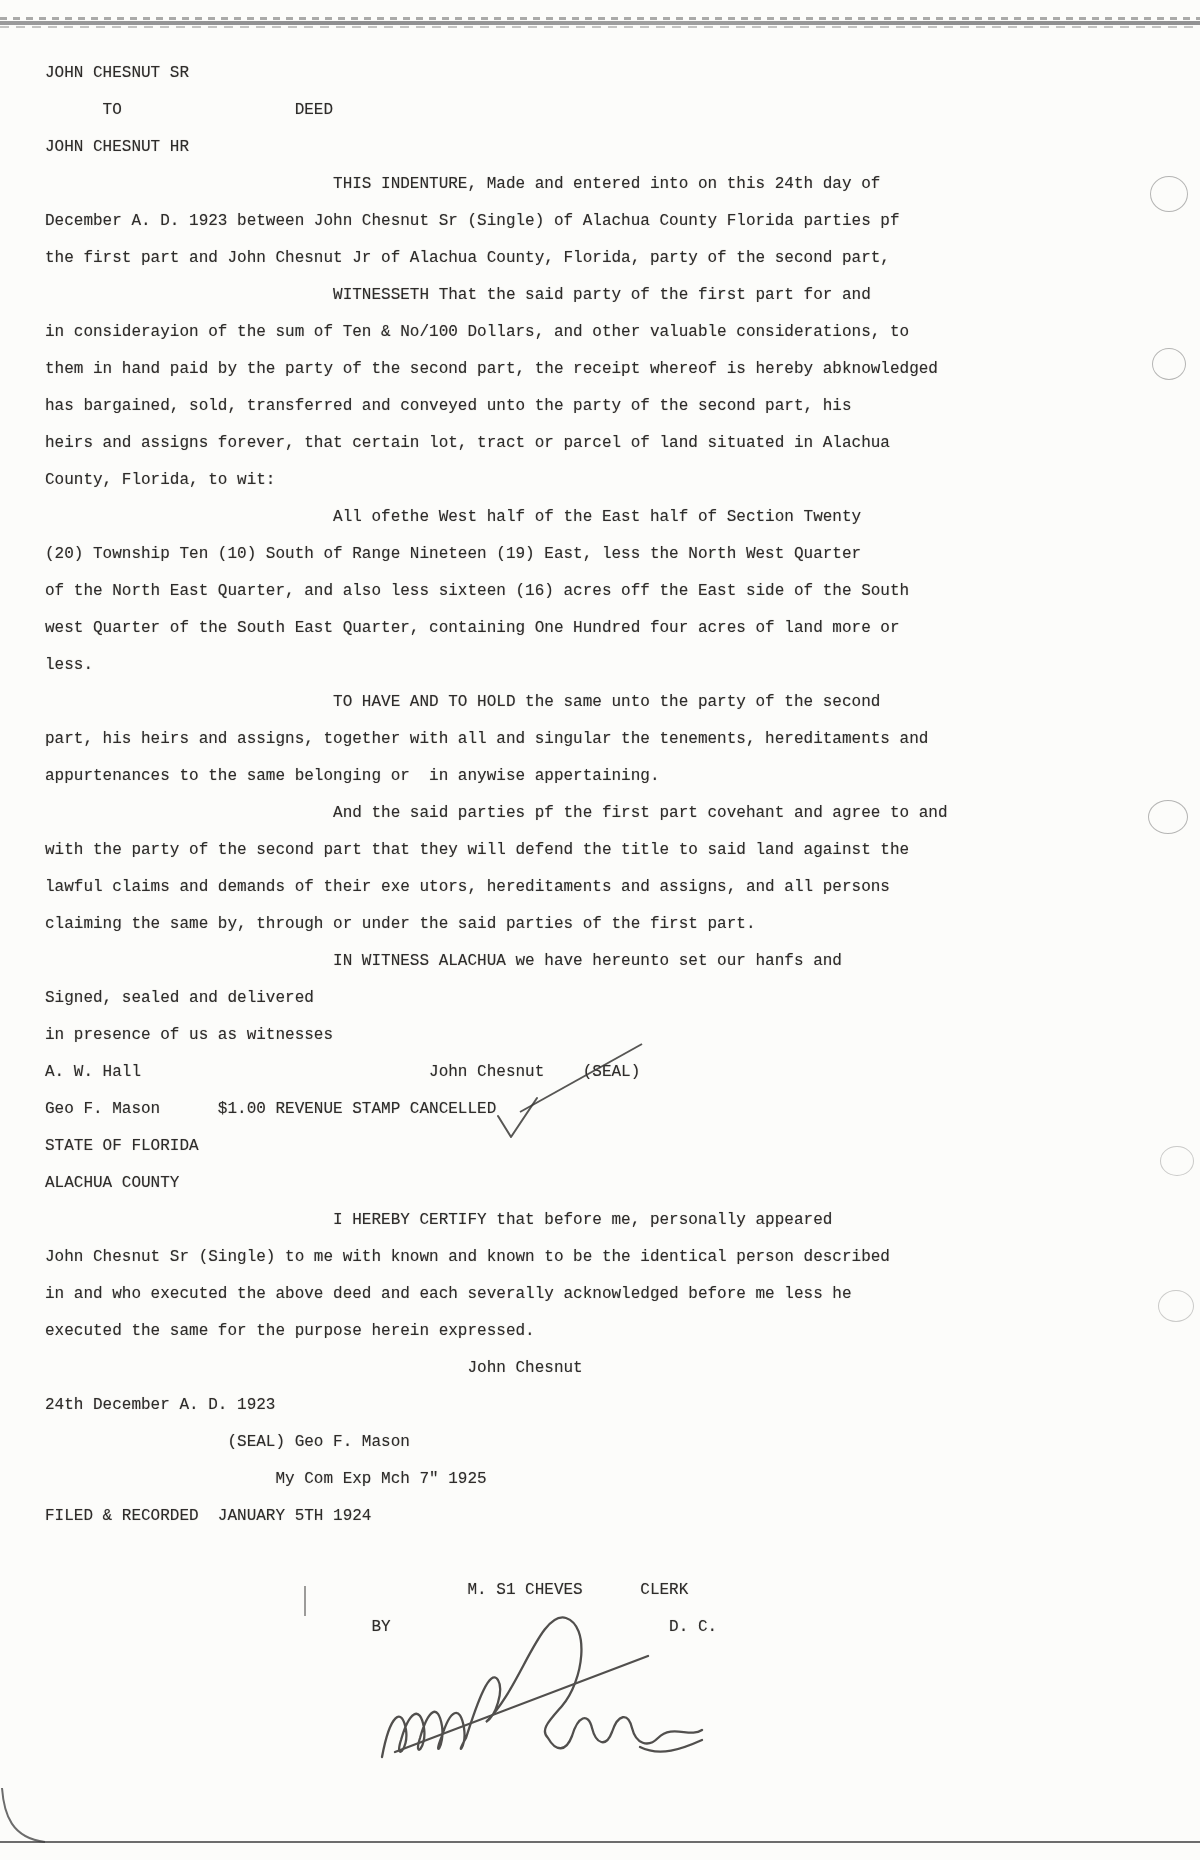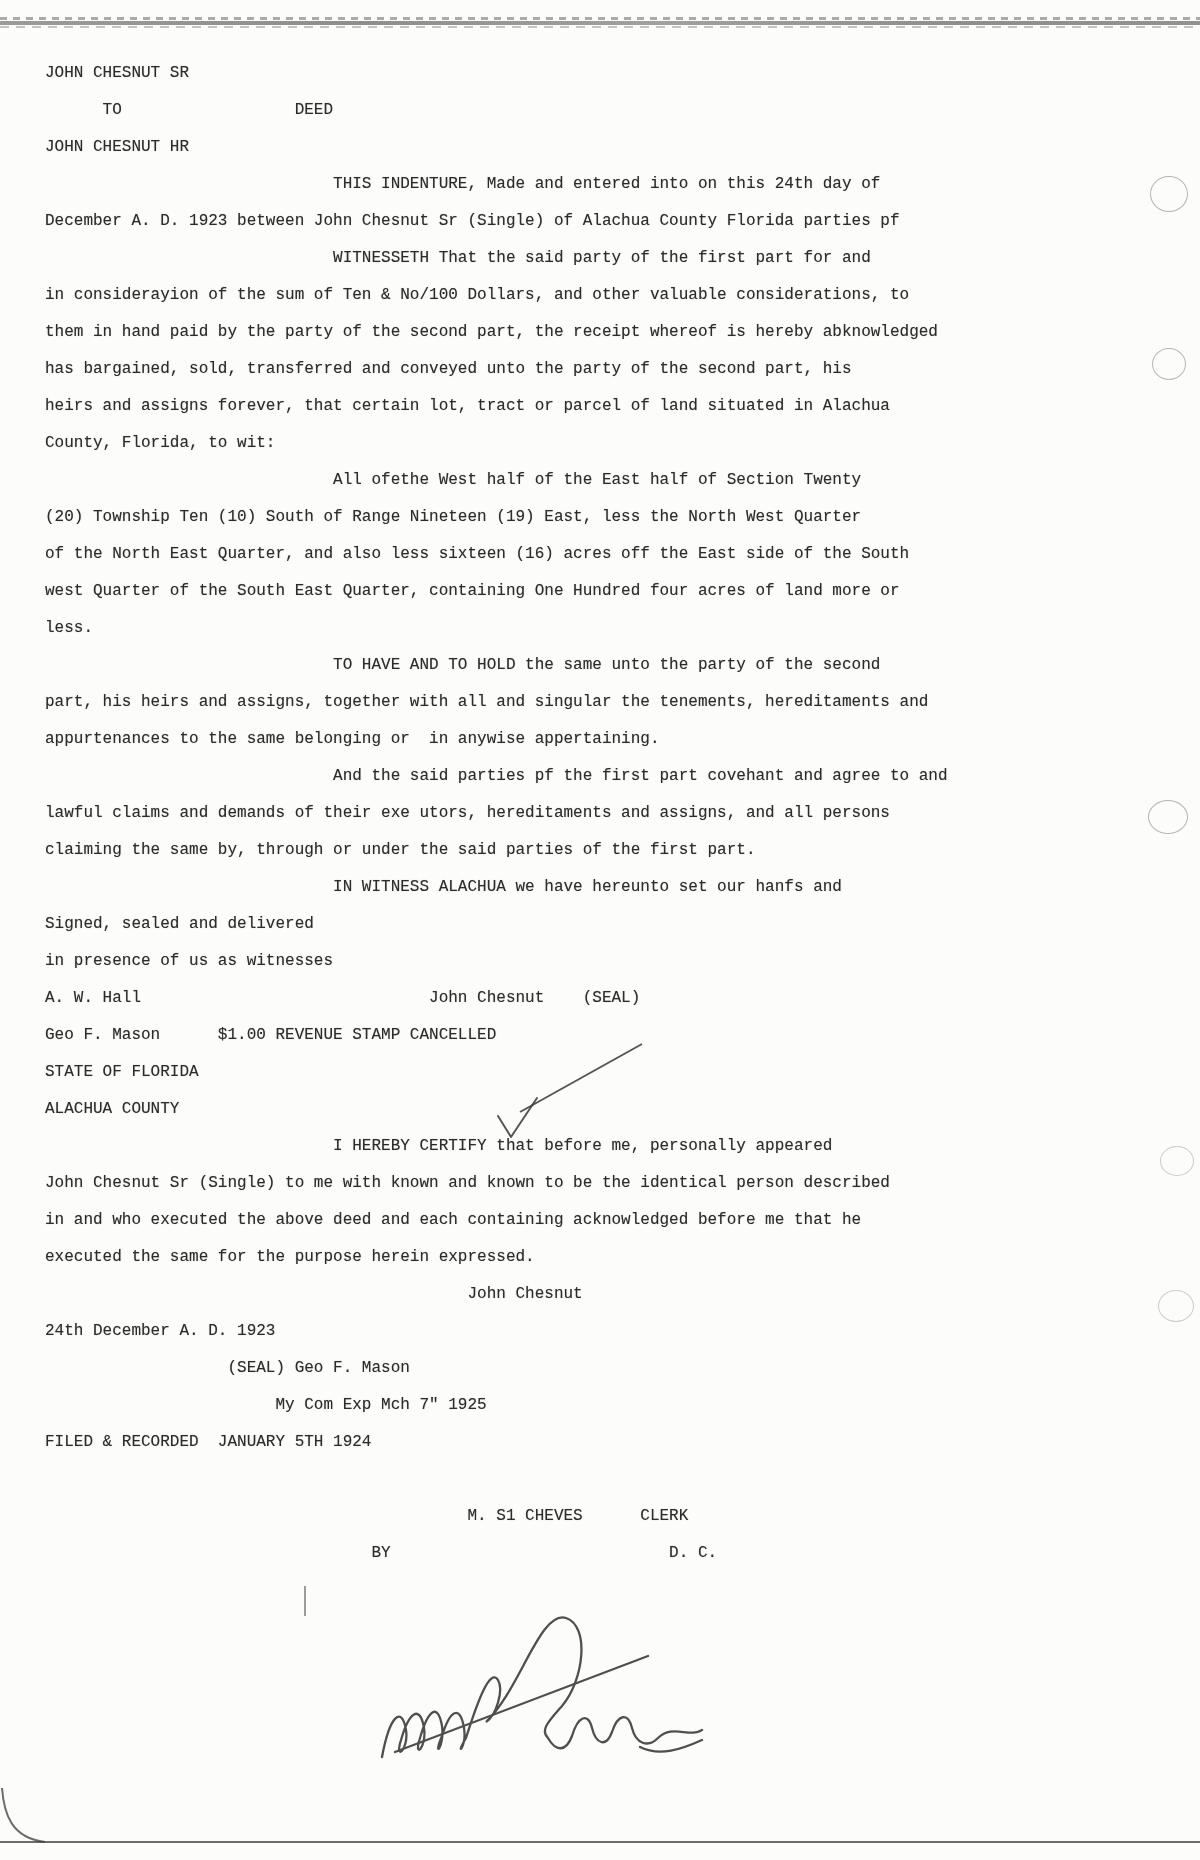--- a/index.html
+++ b/index.html
@@ -53,47 +53,49 @@
   <div class="artifact-circle" style="left:1148px;top:800px;width:38px;height:32px;"></div>
   <div class="artifact-circle" style="left:1160px;top:1146px;width:32px;height:28px;opacity:.7;"></div>
   <div class="artifact-circle" style="left:1158px;top:1290px;width:34px;height:30px;opacity:.7;"></div>
 
   <div class="lines">
       <div class="line">JOHN CHESNUT SR</div>
       <div class="line">      TO                  DEED</div>
       <div class="line">JOHN CHESNUT HR</div>
       <div class="line">                              THIS INDENTURE, Made and entered into on this 24th day of</div>
       <div class="line">December A. D. 1923 between John Chesnut Sr (Single) of Alachua County Florida parties pf</div>
+      <div class="line">the first part and John Chesnut Jr of Alachua County, Florida, party of the second part,</div>
       <div class="line">                              WITNESSETH That the said party of the first part for and</div>
       <div class="line">in considerayion of the sum of Ten &amp; No/100 Dollars, and other valuable considerations, to</div>
       <div class="line">them in hand paid by the party of the second part, the receipt whereof is hereby abknowledged</div>
       <div class="line">has bargained, sold, transferred and conveyed unto the party of the second part, his</div>
       <div class="line">heirs and assigns forever, that certain lot, tract or parcel of land situated in Alachua</div>
       <div class="line">County, Florida, to wit:</div>
       <div class="line">                              All ofethe West half of the East half of Section Twenty</div>
       <div class="line">(20) Township Ten (10) South of Range Nineteen (19) East, less the North West Quarter</div>
       <div class="line">of the North East Quarter, and also less sixteen (16) acres off the East side of the South</div>
       <div class="line">west Quarter of the South East Quarter, containing One Hundred four acres of land more or</div>
       <div class="line">less.</div>
       <div class="line">                              TO HAVE AND TO HOLD the same unto the party of the second</div>
       <div class="line">part, his heirs and assigns, together with all and singular the tenements, hereditaments and</div>
       <div class="line">appurtenances to the same belonging or  in anywise appertaining.</div>
       <div class="line">                              And the said parties pf the first part covehant and agree to and</div>
+      <div class="line">with the party of the second part that they will defend the title to said land against the</div>
       <div class="line">lawful claims and demands of their exe utors, hereditaments and assigns, and all persons</div>
       <div class="line">claiming the same by, through or under the said parties of the first part.</div>
       <div class="line">                              IN WITNESS ALACHUA we have hereunto set our hanfs and</div>
       <div class="line">Signed, sealed and delivered</div>
       <div class="line">in presence of us as witnesses</div>
       <div class="line">A. W. Hall                              John Chesnut    (SEAL)</div>
       <div class="line">Geo F. Mason      $1.00 REVENUE STAMP CANCELLED</div>
       <div class="line">STATE OF FLORIDA</div>
       <div class="line">ALACHUA COUNTY</div>
       <div class="line">                              I HEREBY CERTIFY that before me, personally appeared</div>
       <div class="line">John Chesnut Sr (Single) to me with known and known to be the identical person described</div>
-      <div class="line">in and who executed the above deed and each containing acknowledged before me that he</div>
+      <div class="line">in and who executed the above deed and each severally acknowledged before me less he</div>
       <div class="line">executed the same for the purpose herein expressed.</div>
       <div class="line">                                            John Chesnut</div>
       <div class="line">24th December A. D. 1923</div>
       <div class="line">                   (SEAL) Geo F. Mason</div>
       <div class="line">                        My Com Exp Mch 7" 1925</div>
       <div class="line">FILED &amp; RECORDED  JANUARY 5TH 1924</div>
       <div class="line"></div>
       <div class="line">                                            M. S1 CHEVES      CLERK</div>
       <div class="line">                                  BY                             D. C.</div>
     </div>

